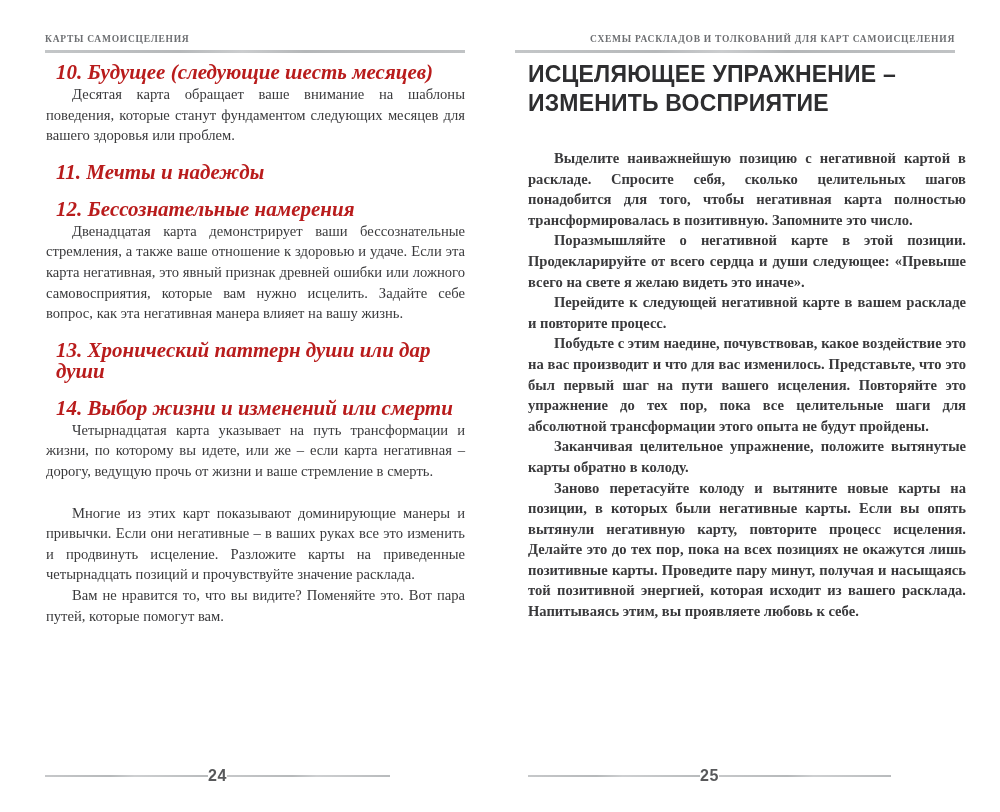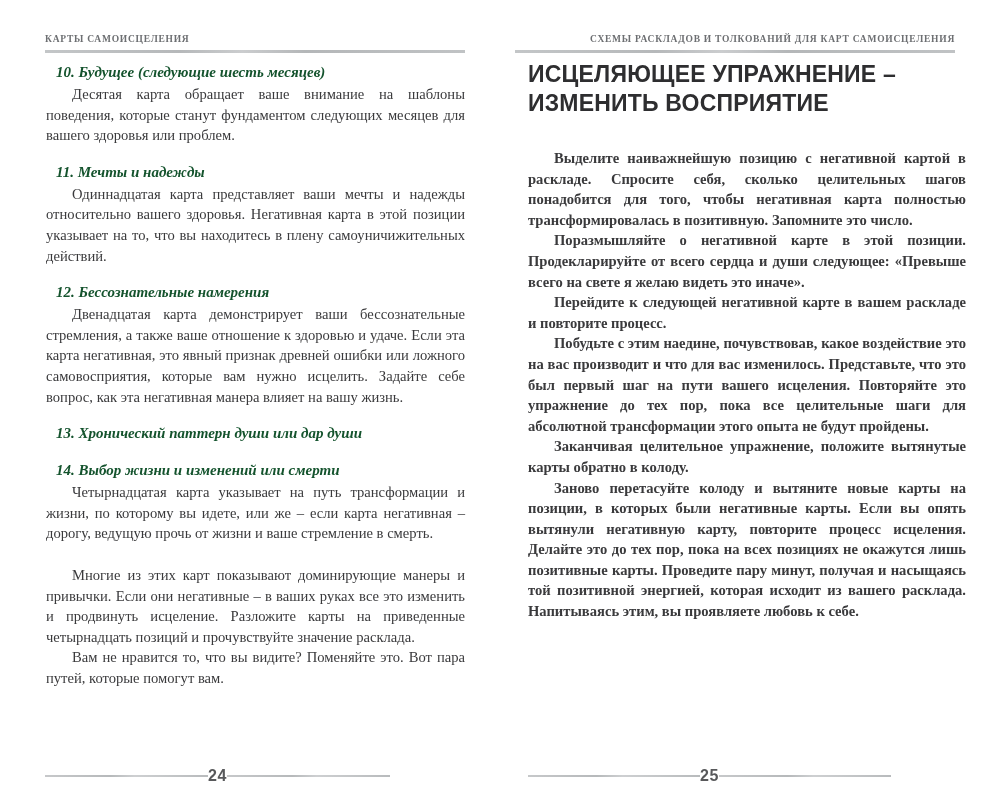--- a/index.html
+++ b/index.html
@@ -71,25 +71,25 @@
     hyphens: manual;
     color: #3a3a3c;
   }
   .page-left .content  { left: 46px; width: 419px; }
   .page-right .content { left: 528px - 500px; width: 438px; font-weight: bold; }
   .page-right .content { left: 28px; width: 438px; }
 
   .subhead {
     font-weight: 700;
     font-style: italic;
-    font-size: 15px;
+    font-size: 21px;
     line-height: 21px;
     margin: 0 0 1px 10px;
     text-align: left;
-    color: #14532d;
+    color: #b91c1c;
   }
   .para {
     margin: 0;
     text-indent: 26px;
   }
   .block + .block { margin-top: 16px; }
   .para + .para { margin-top: 0; }
   .gap-para { margin-top: 21px; }
 
   
@@ -149,21 +149,20 @@
 
     <div class="content">
 
       <div class="block">
         <div class="subhead">10. Будущее (следующие шесть месяцев)</div>
         <p class="para">Десятая карта обращает ваше внимание на шаблоны поведения, которые станут фундаментом следующих месяцев для вашего здоровья или проблем.</p>
       </div>
 
       <div class="block">
         <div class="subhead">11. Мечты и надежды</div>
-        <p class="para">Одиннадцатая карта представляет ваши мечты и надежды относительно вашего здоровья. Негативная карта в этой позиции указывает на то, что вы находитесь в плену самоуничижительных действий.</p>
       </div>
 
       <div class="block">
         <div class="subhead">12. Бессознательные намерения</div>
         <p class="para">Двенадцатая карта демонстрирует ваши бессознательные стремления, а также ваше отношение к здоровью и удаче. Если эта карта негативная, это явный признак древней ошибки или ложного самовосприятия, которые вам нужно исцелить. Задайте себе вопрос, как эта негативная манера влияет на вашу жизнь.</p>
       </div>
 
       <div class="block">
         <div class="subhead">13. Хронический паттерн души или дар души</div>
       </div>

